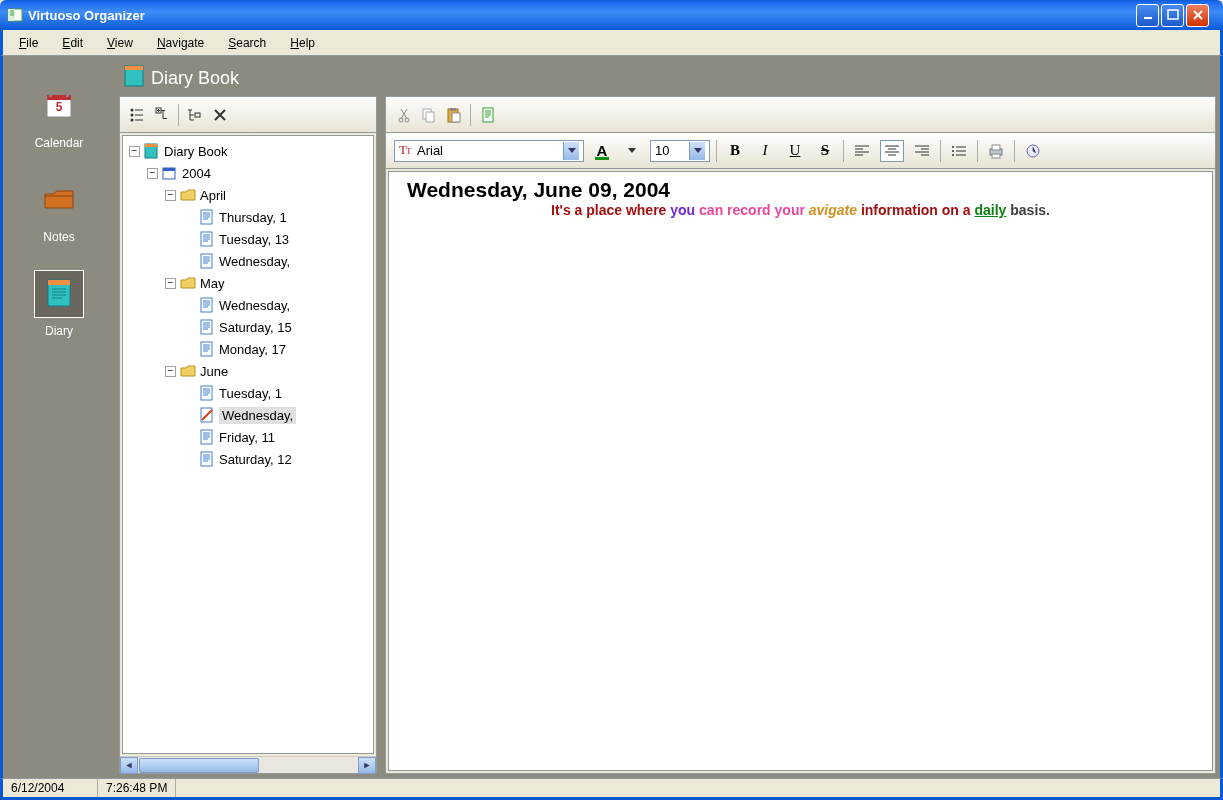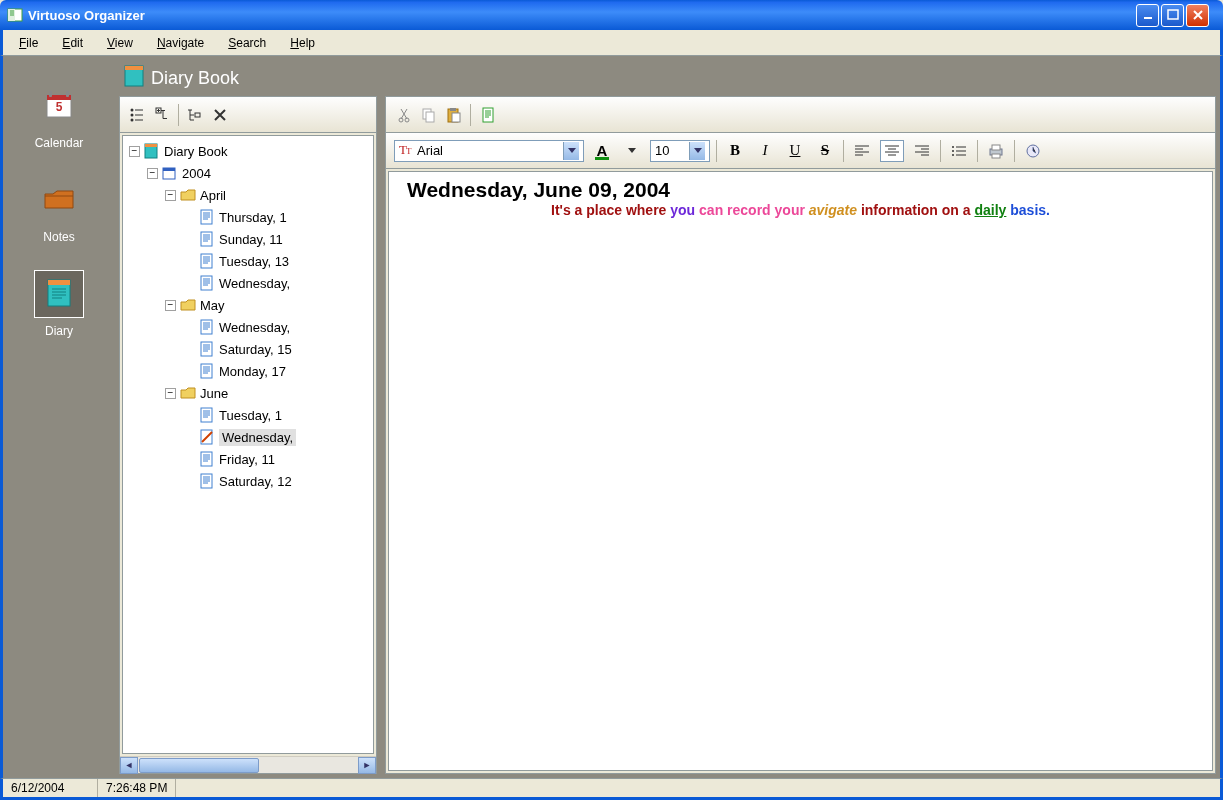--- a/index.html
+++ b/index.html
@@ -490,28 +490,20 @@
                   <path d="M4 4h7M4 6h7M4 8h7M4 10h5" stroke="#4080d0"></path>
                 </svg>
                 <span>Thursday, 1</span>
               </div>
             <div class="tree-row">
                 <span class="sp" style="width:70px"></span>
                 <svg class="tree-icon">
                   <rect x="2" y="1" width="11" height="14" fill="#fff" stroke="#4080d0"></rect>
                   <path d="M4 4h7M4 6h7M4 8h7M4 10h5" stroke="#4080d0"></path>
                 </svg>
-                <span>Sunday, 11</span>
-              </div>
-            <div class="tree-row">
-                <span class="sp" style="width:70px"></span>
-                <svg class="tree-icon">
-                  <rect x="2" y="1" width="11" height="14" fill="#fff" stroke="#4080d0"></rect>
-                  <path d="M4 4h7M4 6h7M4 8h7M4 10h5" stroke="#4080d0"></path>
-                </svg>
                 <span>Tuesday, 13</span>
               </div>
             <div class="tree-row">
                 <span class="sp" style="width:70px"></span>
                 <svg class="tree-icon">
                   <rect x="2" y="1" width="11" height="14" fill="#fff" stroke="#4080d0"></rect>
                   <path d="M4 4h7M4 6h7M4 8h7M4 10h5" stroke="#4080d0"></path>
                 </svg>
                 <span>Wednesday,</span>
               </div>
@@ -705,21 +697,21 @@
 
         <div class="editor-body">
           <div class="entry-title">Wednesday, June 09, 2004</div>
           <div class="entry-text">
             <span style="color:#a01010">It's a place where</span>
             <span style="color:#6d28d9">you</span>
             <span style="color:#ec4899">can record your</span>
             <span style="color:#d09020;font-style:italic">avigate</span>
             <span style="color:#a01010">information on a</span>
             <span style="color:#108010;text-decoration:underline">daily</span>
-            <span style="color:#1d4ed8">basis.</span>
+            <span style="color:#404040">basis.</span>
           </div>
         </div>
       </div>
     </div>
   </div>
 </div>
 
 <div class="statusbar">
   <div class="status-seg w2">6/12/2004</div>
   <div class="status-seg">7:26:48 PM</div>

